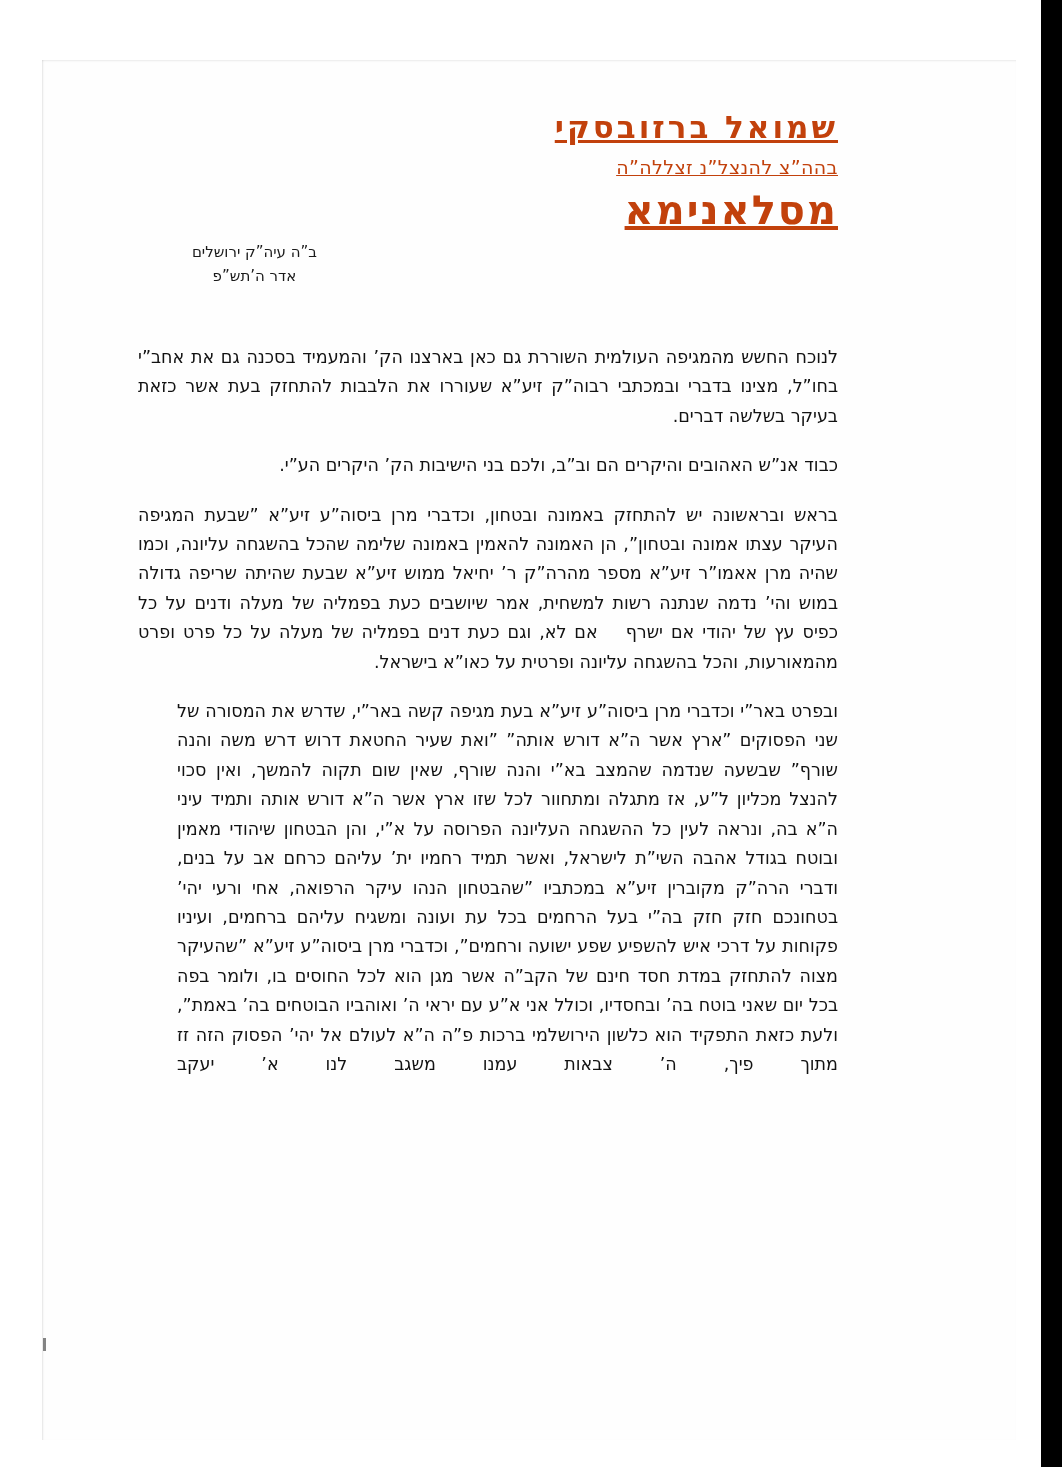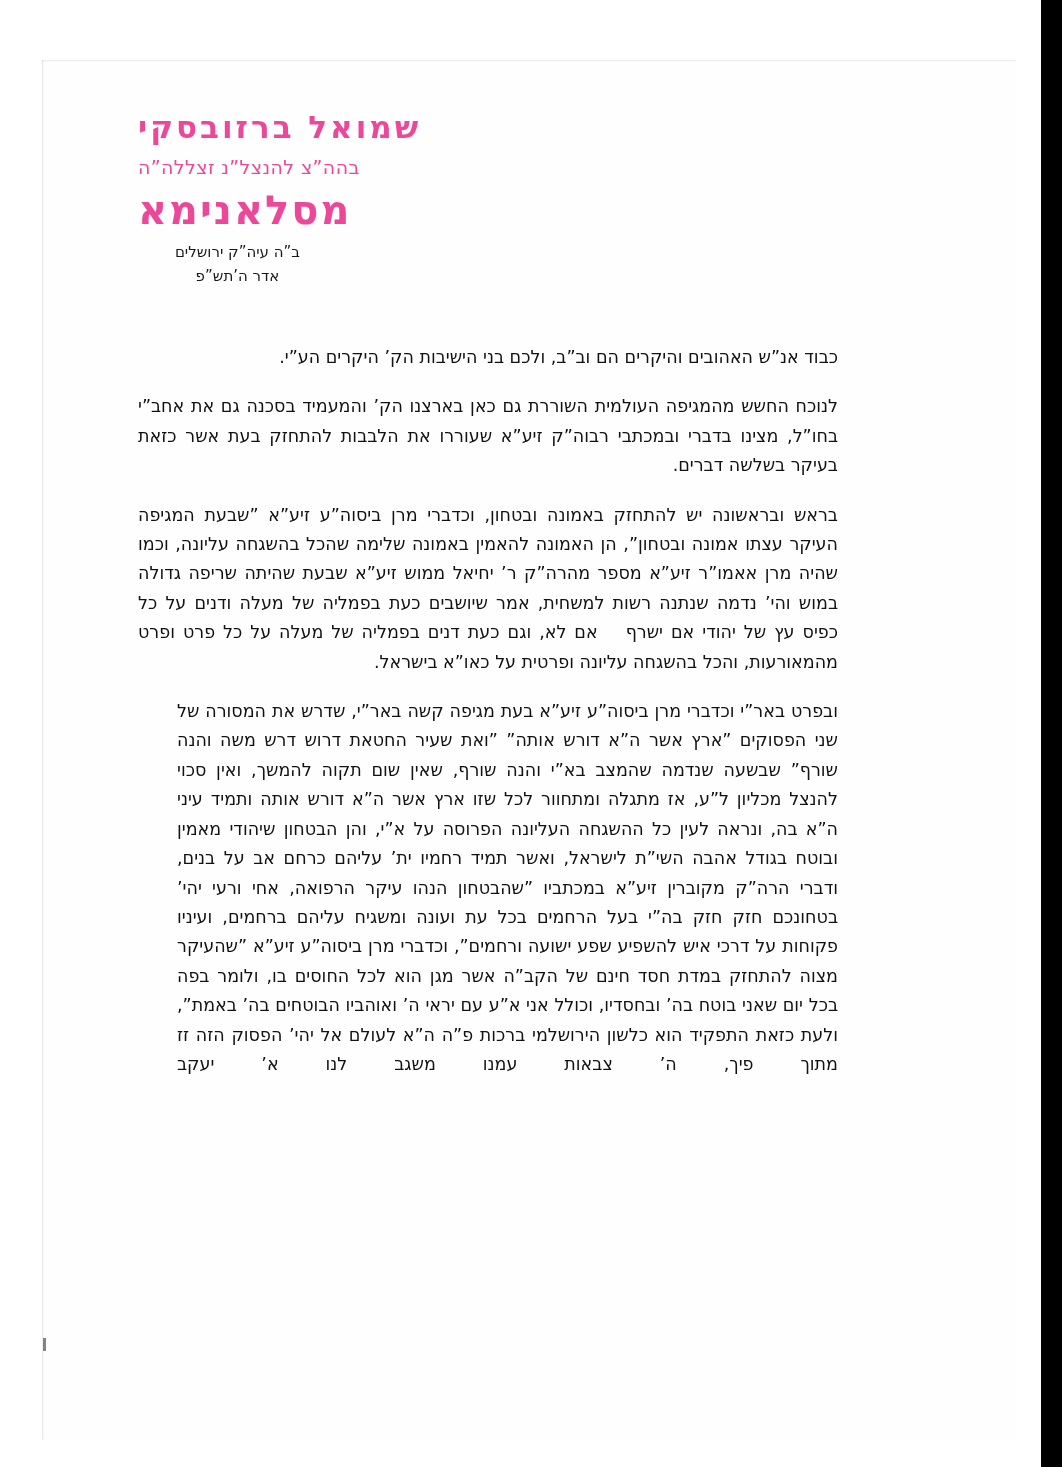--- a/index.html
+++ b/index.html
@@ -58,22 +58,23 @@
     width: 1062px;
     height: 1467px;
   }
 
   
   .letterhead {
     position: absolute;
     left: 138px;
     top: 108px;
     width: 700px;
-    text-align: left;
-    color: #ec4899;
+    text-align: right;
+    color: #c2410c;
+    text-decoration: underline;
   }
 
   .lh-name {
     font-size: 31px;
     font-weight: bold;
     letter-spacing: 3px;
     line-height: 1.28;
     white-space: nowrap;
   }
 
@@ -91,21 +92,21 @@
     font-weight: bold;
     letter-spacing: 2px;
     line-height: 1.25;
     margin-top: 4px;
     white-space: nowrap;
   }
 
   
   .dateline {
     position: absolute;
-    right: 762px;
+    right: 745px;
     top: 240px;
     text-align: center;
     font-size: 15px;
     line-height: 1.62;
     color: #1a1a1a;
     white-space: nowrap;
   }
 
   
   .body-text {
@@ -156,23 +157,23 @@
       <div class="lh-town">מסלאנימא</div>
     </div>
 
     <div class="dateline">
       <div>ב”ה עיה”ק ירושלים</div>
       <div>אדר ה’תש”פ</div>
     </div>
 
     <div class="body-text">
 
+      <p class="para">לנוכח החשש מהמגיפה העולמית השוררת גם כאן בארצנו הק’ והמעמיד בסכנה גם את אחב”י בחו”ל, מצינו בדברי ובמכתבי רבוה”ק זיע”א שעוררו את הלבבות להתחזק בעת אשר כזאת בעיקר בשלשה דברים.</p>
+
       <p class="para">כבוד אנ”ש האהובים והיקרים הם וב”ב, ולכם בני הישיבות הק’ היקרים הע”י.</p>
-
-      <p class="para">לנוכח החשש מהמגיפה העולמית השוררת גם כאן בארצנו הק’ והמעמיד בסכנה גם את אחב”י בחו”ל, מצינו בדברי ובמכתבי רבוה”ק זיע”א שעוררו את הלבבות להתחזק בעת אשר כזאת בעיקר בשלשה דברים.</p>
 
       <p class="para"><span>בראש ובראשונה יש להתחזק באמונה ובטחון, וכדברי מרן ביסוה”ע זיע”א ”שבעת המגיפה העיקר עצתו אמונה ובטחון”, הן האמונה להאמין באמונה שלימה שהכל בהשגחה עליונה, וכמו שהיה מרן אאמו”ר זיע”א מספר מהרה”ק ר’ יחיאל ממוש זיע”א שבעת שהיתה שריפה גדולה במוש והי’ נדמה שנתנה רשות למשחית, אמר שיושבים כעת בפמליה של מעלה ודנים על כל כפיס עץ של יהודי אם ישרף</span><span class="wide-gap"></span><span>אם לא, וגם כעת דנים בפמליה של מעלה על כל פרט ופרט מהמאורעות, והכל בהשגחה עליונה ופרטית על כאו”א בישראל.</span></p>
 
       <p class="para justify-all">ובפרט באר”י וכדברי מרן ביסוה”ע זיע”א בעת מגיפה קשה באר”י, שדרש את המסורה של שני הפסוקים ”ארץ אשר ה”א דורש אותה” ”ואת שעיר החטאת דרוש דרש משה והנה שורף” שבשעה שנדמה שהמצב בא”י והנה שורף, שאין שום תקוה להמשך, ואין סכוי להנצל מכליון ל”ע, אז מתגלה ומתחוור לכל שזו ארץ אשר ה”א דורש אותה ותמיד עיני ה”א בה, ונראה לעין כל ההשגחה העליונה הפרוסה על א”י, והן הבטחון שיהודי מאמין ובוטח בגודל אהבה השי”ת לישראל, ואשר תמיד רחמיו ית’ עליהם כרחם אב על בנים, ודברי הרה”ק מקוברין זיע”א במכתביו ”שהבטחון הנהו עיקר הרפואה, אחי ורעי יהי’ בטחונכם חזק חזק בה”י בעל הרחמים בכל עת ועונה ומשגיח עליהם ברחמים, ועיניו פקוחות על דרכי איש להשפיע שפע ישועה ורחמים”, וכדברי מרן ביסוה”ע זיע”א ”שהעיקר מצוה להתחזק במדת חסד חינם של הקב”ה אשר מגן הוא לכל החוסים בו, ולומר בפה בכל יום שאני בוטח בה’ ובחסדיו, וכולל אני א”ע עם יראי ה’ ואוהביו הבוטחים בה’ באמת”, ולעת כזאת התפקיד הוא כלשון הירושלמי ברכות פ”ה ה”א לעולם אל יהי’ הפסוק הזה זז מתוך פיך, ה’ צבאות עמנו משגב לנו א’ יעקב</p>
 
     </div>
 
   </div>
 
   <div class="scan-speck"></div>

